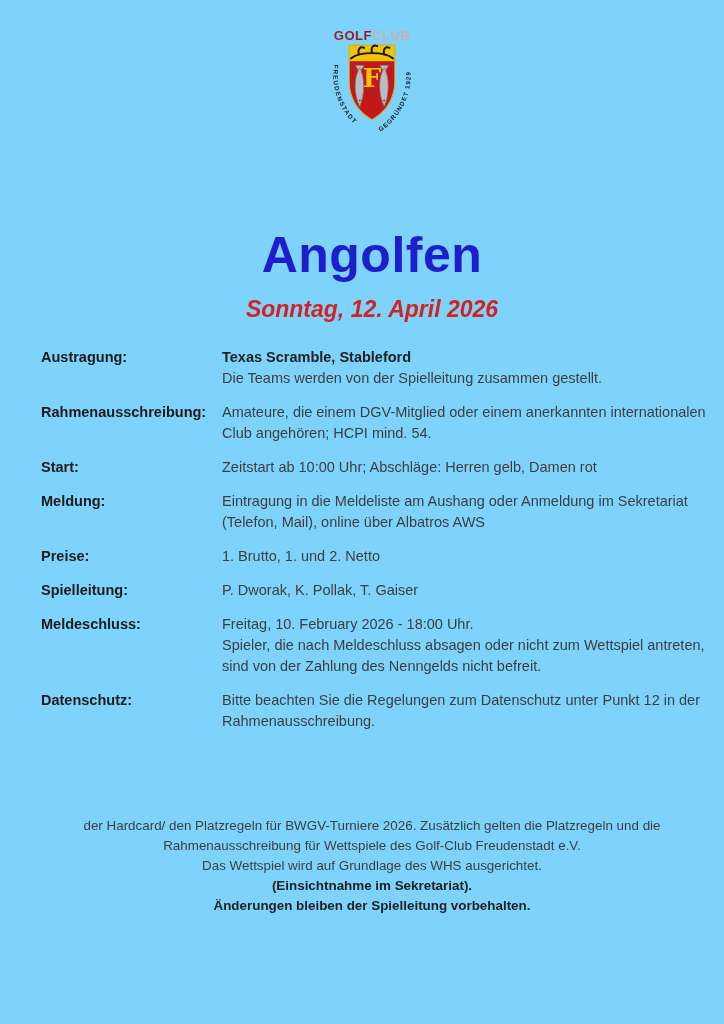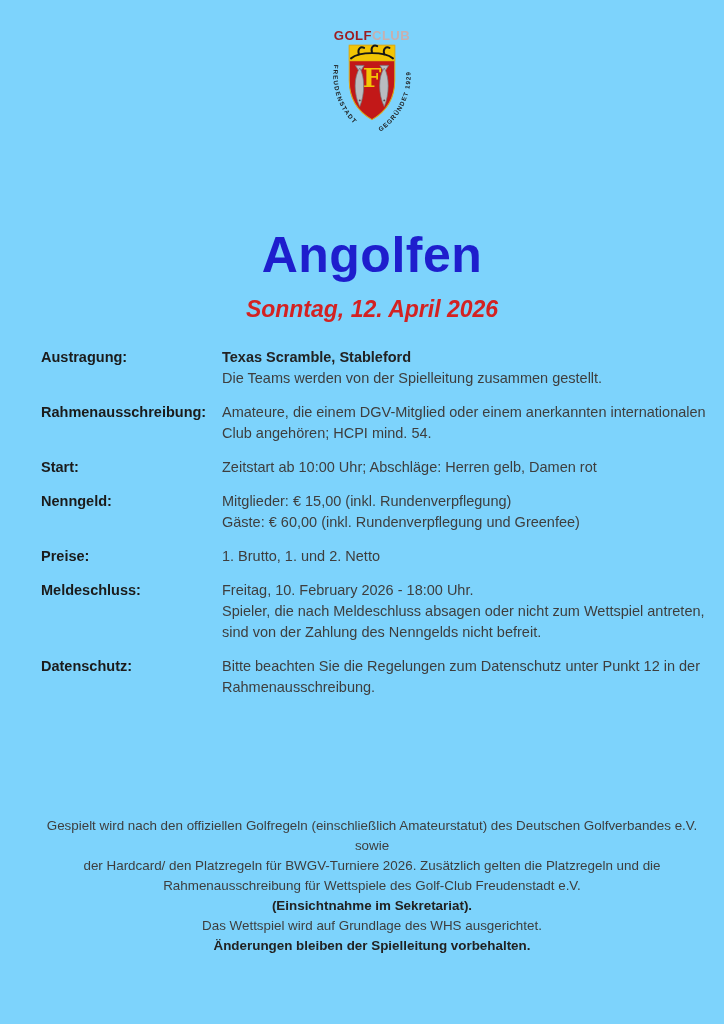--- a/index.html
+++ b/index.html
@@ -126,36 +126,42 @@
       </div>
     </div>
 
     <div class="row">
       <div class="label">Start:</div>
       <div class="value">
         <div class="vline">Zeitstart ab 10:00 Uhr; Abschläge: Herren gelb, Damen rot</div>
       </div>
     </div>
 
-
     <div class="row">
-      <div class="label">Nenngeld:</div>
+      <div class="label">Meldung:</div>
       <div class="value">
-        <div class="vline">Mitglieder: € 15,00 (inkl. Rundenverpflegung)</div>
-        <div class="vline">Gäste: € 60,00 (inkl. Rundenverpflegung und Greenfee)</div>
+        <div class="vline">Eintragung in die Meldeliste am Aushang oder Anmeldung im Sekretariat</div>
+        <div class="vline">(Telefon, Mail), online über Albatros AWS</div>
       </div>
     </div>
+
 
     <div class="row">
       <div class="label">Preise:</div>
       <div class="value">
         <div class="vline">1. Brutto, 1. und 2. Netto</div>
       </div>
     </div>
 
+    <div class="row">
+      <div class="label">Spielleitung:</div>
+      <div class="value">
+        <div class="vline">P. Dworak, K. Pollak, T. Gaiser</div>
+      </div>
+    </div>
 
     <div class="row">
       <div class="label">Meldeschluss:</div>
       <div class="value">
         <div class="vline">Freitag, 10. February 2026 - 18:00 Uhr.</div>
         <div class="vline">Spieler, die nach Meldeschluss absagen oder nicht zum Wettspiel antreten,</div>
         <div class="vline">sind von der Zahlung des Nenngelds nicht befreit.</div>
       </div>
     </div>
 
@@ -163,21 +169,20 @@
       <div class="label">Datenschutz:</div>
       <div class="value">
         <div class="vline">Bitte beachten Sie die Regelungen zum Datenschutz unter Punkt 12 in der</div>
         <div class="vline">Rahmenausschreibung.</div>
       </div>
     </div>
 
   </div>
 
   <div class="footer">
-    <div class="fline">Gespielt wird nach den offiziellen Golfregeln (einschließlich Amateurstatut) des Deutschen Golfverbandes e.V. sowie</div>
     <div class="fline">der Hardcard/ den Platzregeln für BWGV-Turniere 2026. Zusätzlich gelten die Platzregeln und die</div>
     <div class="fline">Rahmenausschreibung für Wettspiele des Golf-Club Freudenstadt e.V.</div>
+    <div class="fline">Das Wettspiel wird auf Grundlage des WHS ausgerichtet.</div>
     <div class="fline b">(Einsichtnahme im Sekretariat).</div>
-    <div class="fline">Das Wettspiel wird auf Grundlage des WHS ausgerichtet.</div>
     <div class="fline b">Änderungen bleiben der Spielleitung vorbehalten.</div>
   </div>
 
 </div>
 
 </body></html>

